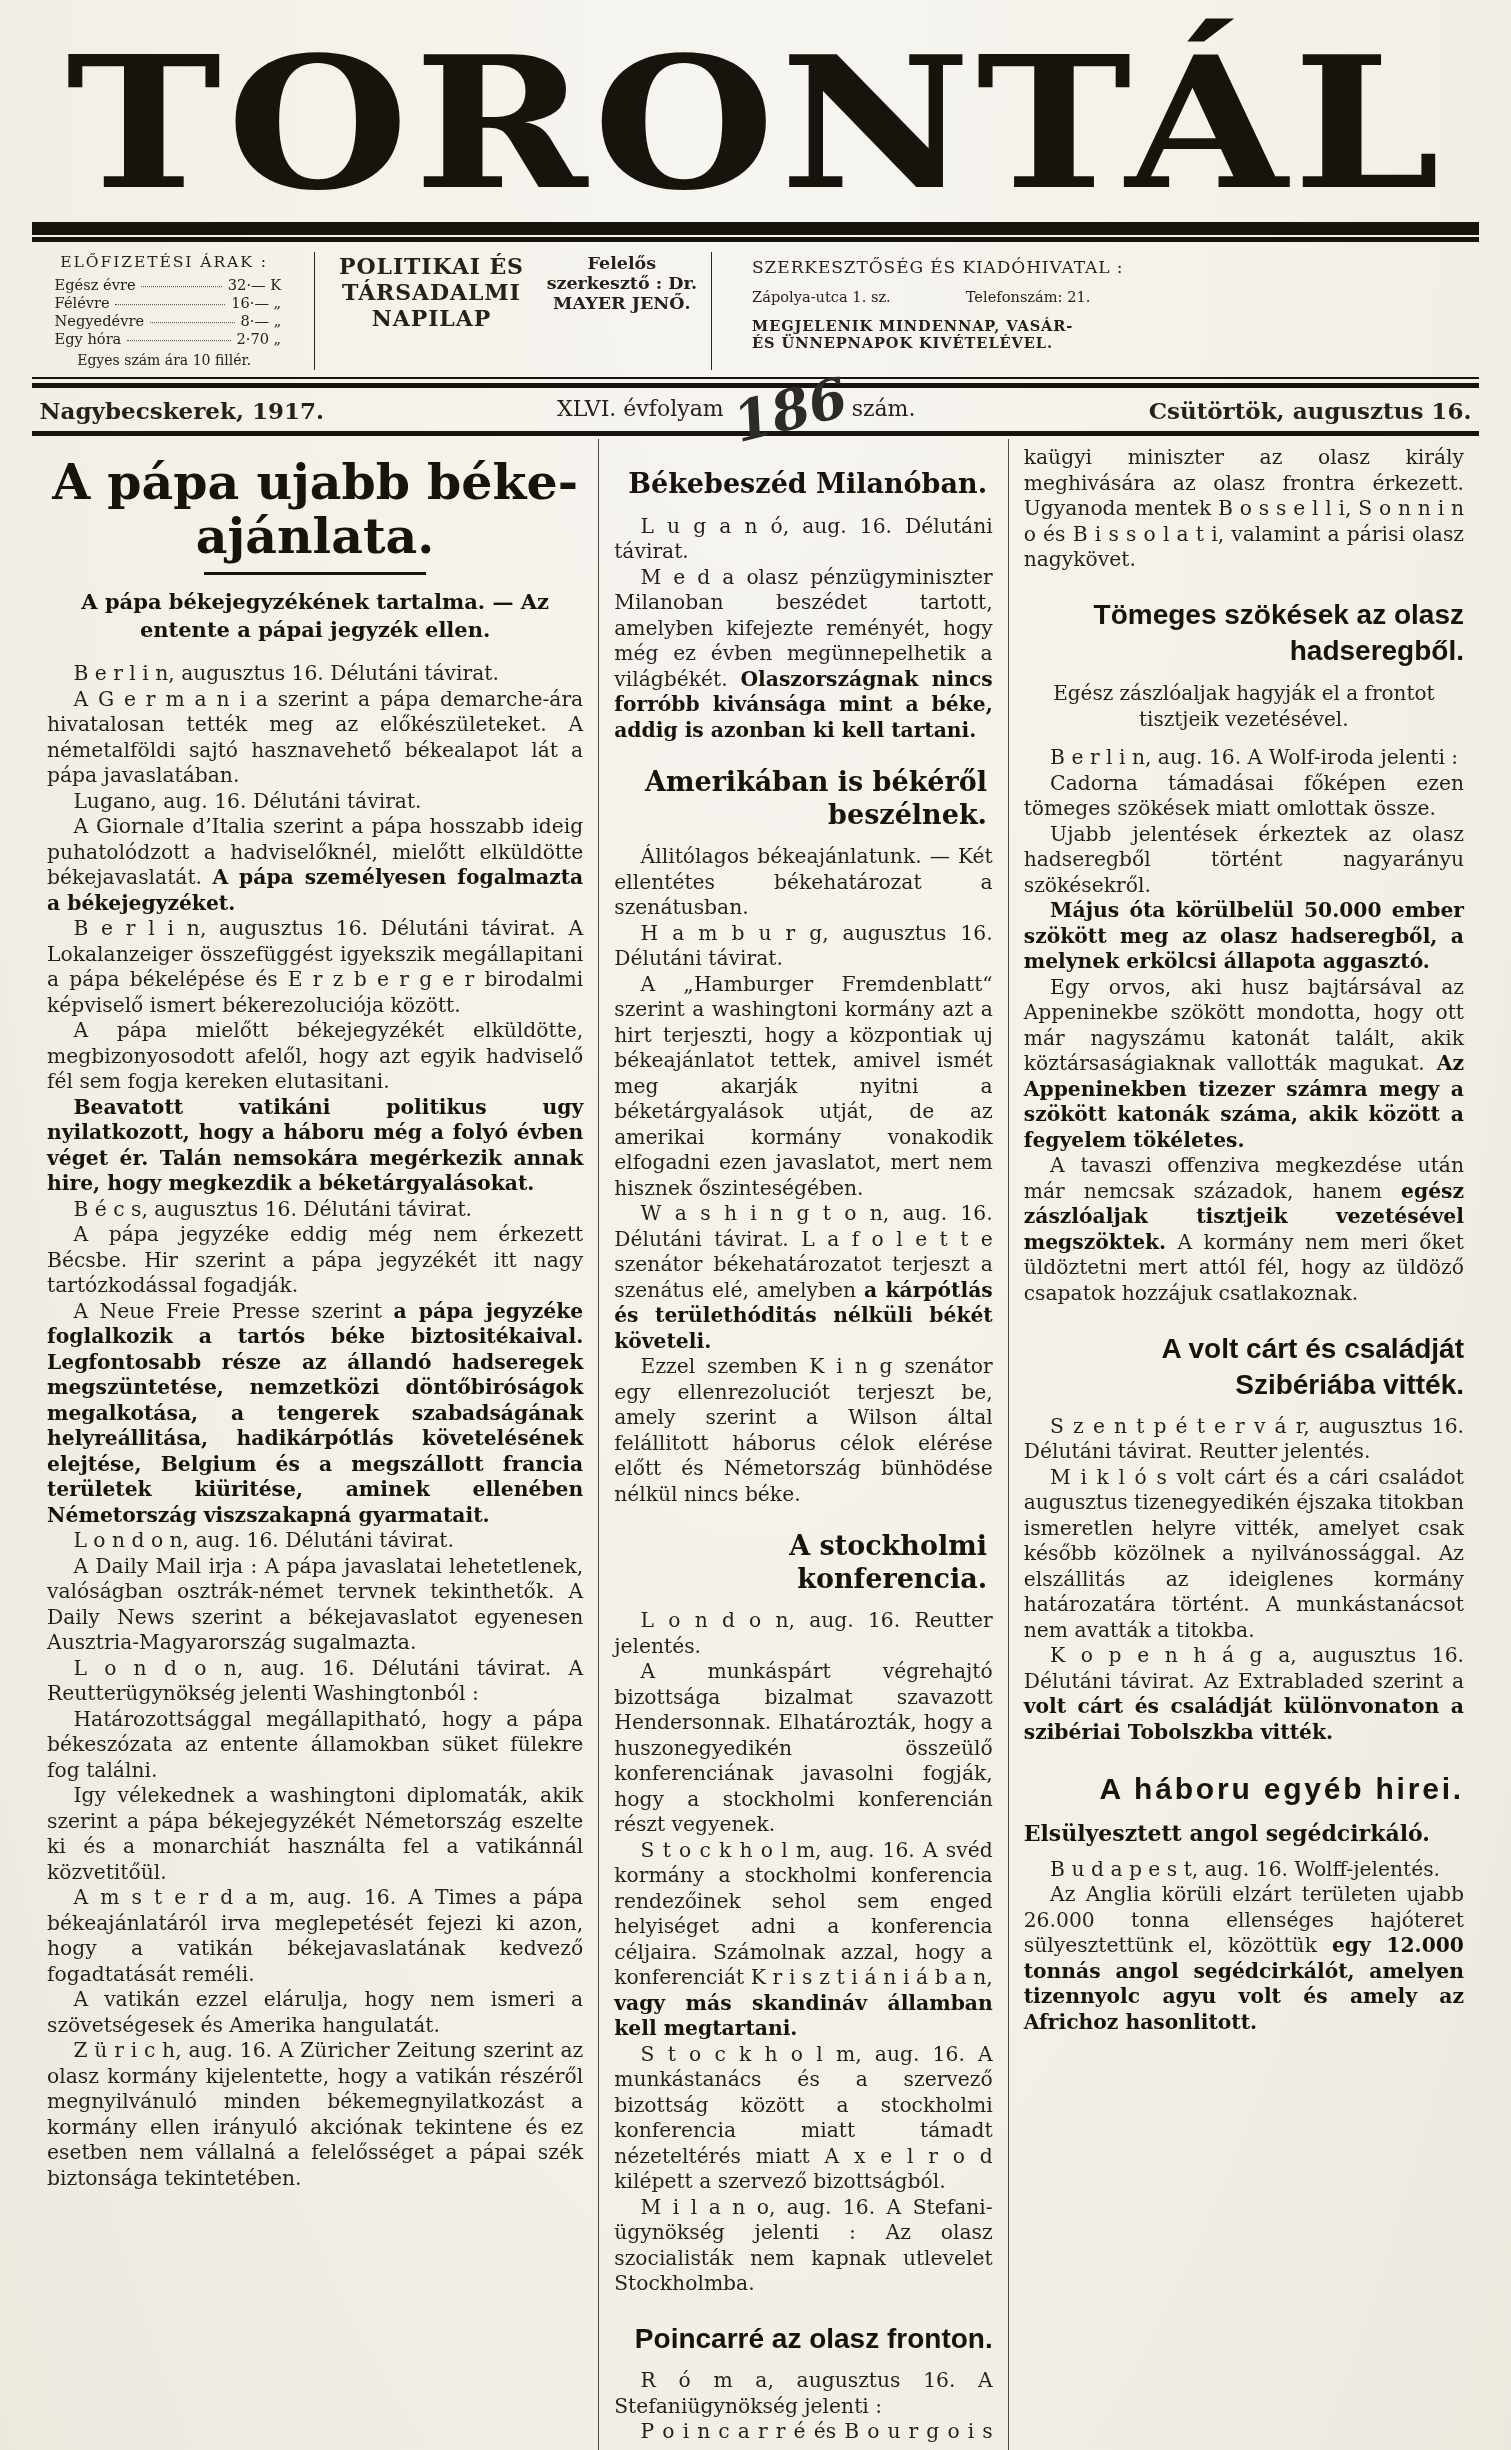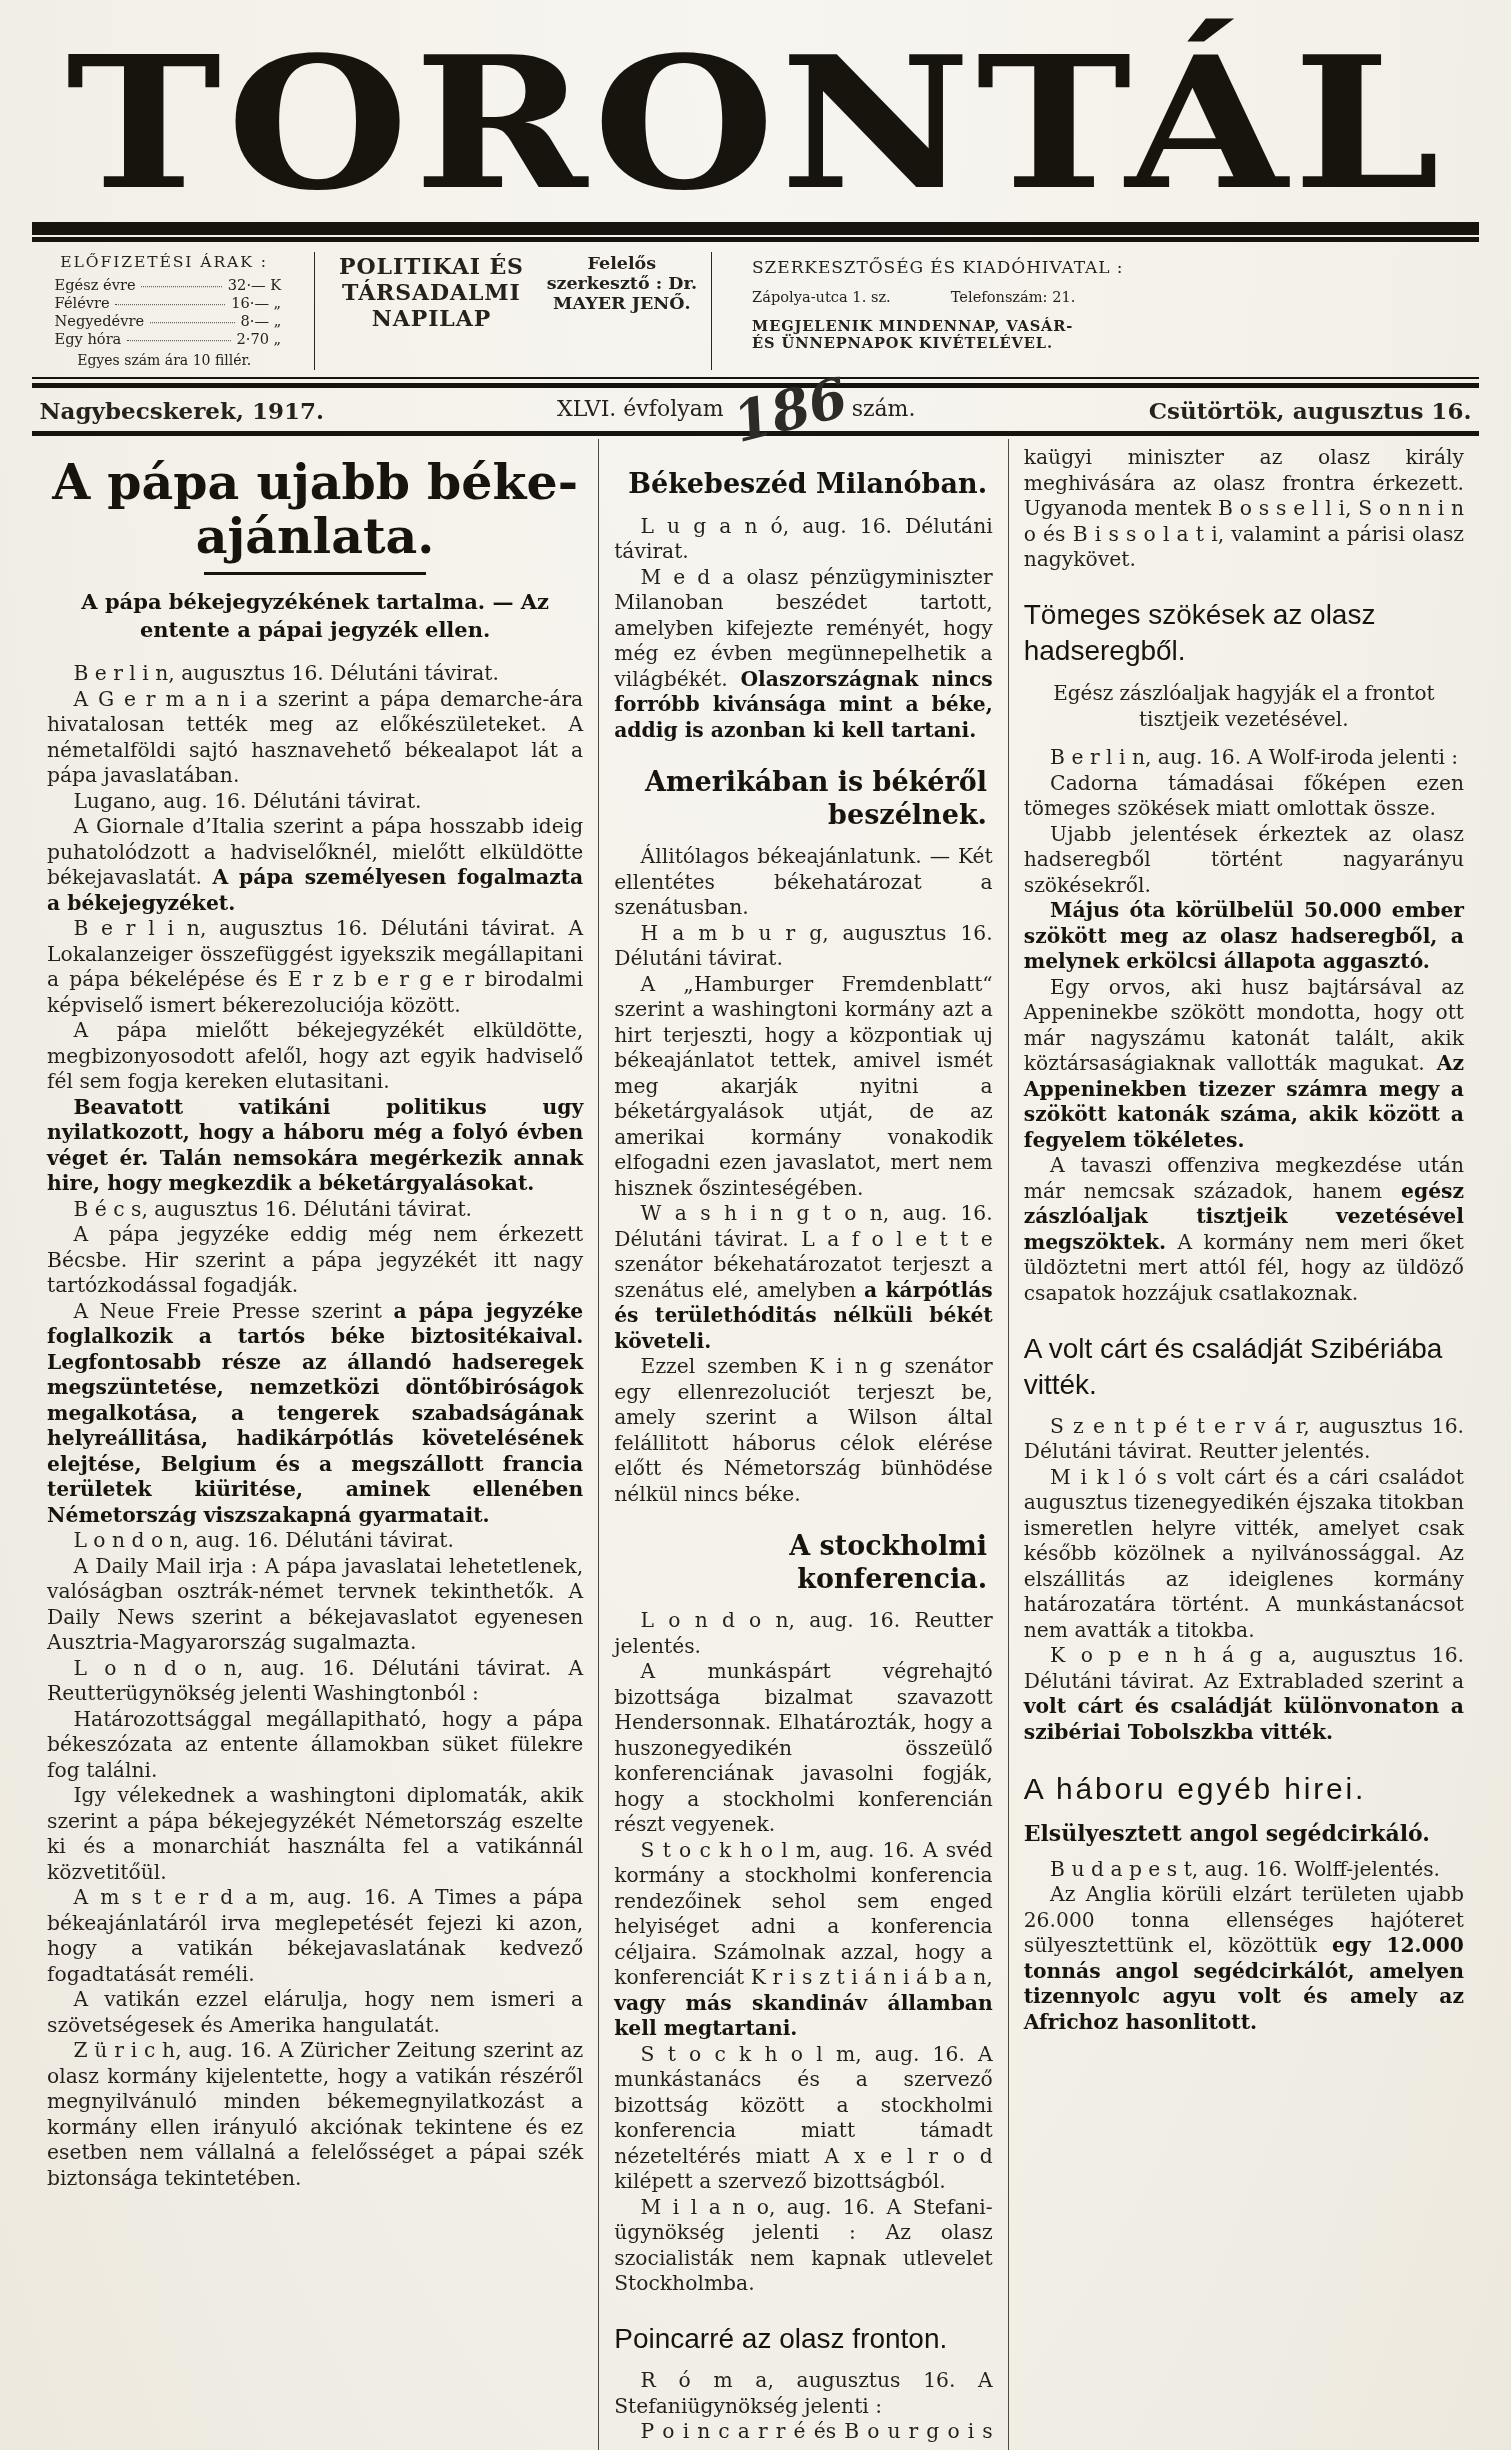--- a/index.html
+++ b/index.html
@@ -25,21 +25,21 @@
   .sub-heading{font-size:15.6px;letter-spacing:1.9px;margin-bottom:4.7px;padding-left:15px}
   .price-row{display:flex;align-items:baseline;font-size:14.6px;line-height:18px;width:236px;padding-left:9.4px}
   .price-dots{flex:1;margin:0 5.7px;border-bottom:1.9px dotted #4a443a;transform:translateY(-2.8px)}
   .price-note{font-size:14px;margin-top:3.8px;padding-left:32px}
   .info-center{width:27.5%;border-left:1.9px solid #2c271f;border-right:1.9px solid #2c271f;text-align:center;
                display:flex;flex-direction:row;justify-content:center;gap:11.3px}
   .type-line{font-weight:bold;font-size:22px;letter-spacing:0.9px}
   .editor-line{font-weight:bold;font-size:17.5px}
   .info-office{width:53%;padding-left:40px;padding-top:5.7px}
   .office-l1{font-size:17px;letter-spacing:0.9px;margin-bottom:11px}
-  .office-l2{font-size:14.6px;display:flex;gap:60px}
+  .office-l2{font-size:14.6px;display:flex;gap:75px}
   .office-l3{font-size:14.6px;font-weight:bold;letter-spacing:0.9px;margin-top:11.3px}
   .office-l4{font-size:14.6px;font-weight:bold;letter-spacing:0.9px}
 
   
   .dateline-row{display:flex;justify-content:space-between;align-items:center;padding:8.5px 7.6px 6.6px}
   .dateline-place,.dateline-date{font-weight:bold;font-size:23px}
   .dateline-volume{font-size:22px;display:flex;align-items:flex-start}
   .issue-scrawl{font-size:55px;font-style:italic;font-weight:bold;display:inline-block;
                 transform:rotate(-14deg);line-height:28px;color:#2d2b28;margin:0 3.8px 0 9.4px}
 
@@ -51,22 +51,22 @@
   .col-3{width:32.5%}
 
   .para{font-size:20.3px;line-height:25.5px;text-align:justify;text-indent:26.4px;color:#241f18}
   .para .b{font-weight:bold;color:#17130d}
   .noindent{text-indent:0}
 
   .headline-xl{font-size:49px;line-height:1.1;text-align:center;font-weight:bold;margin:11.3px 0 1.9px;color:#17130d}
   .headline-underline{width:222px;height:2.8px;background:#17130d;margin:7.6px auto 13.2px}
   .subhead{font-weight:bold;font-size:21px;text-align:center;line-height:1.35;margin:5.7px 3.8px 17px;color:#17130d}
   .headline-serif{font-weight:bold;font-size:27px;text-align:right;line-height:1.2;margin:23px 5.7px 13.2px;color:#17130d}
-  .headline-sans{font-family:"Liberation Sans","DejaVu Sans",sans-serif;font-weight:normal;font-size:28px;
-                 text-align:left;line-height:1.28;margin:24.6px 0 11.3px;color:#17130d}
+  .headline-sans{font-family:"Liberation Sans","DejaVu Sans",sans-serif;font-weight:bold;font-size:28px;
+                 text-align:right;line-height:1.28;margin:24.6px 0 11.3px;color:#17130d}
   .headline-sans.spaced{letter-spacing:2.8px;font-size:30px}
   .deck{font-size:20px;text-align:center;line-height:1.3;margin:1.9px 7.6px 13.2px}
   .subhead-left{font-weight:bold;font-size:22px;margin:11.3px 0 11.3px;color:#17130d}
   article{display:block}
 </style>
 </head>
 <body>
 
 <div class="page">
 

